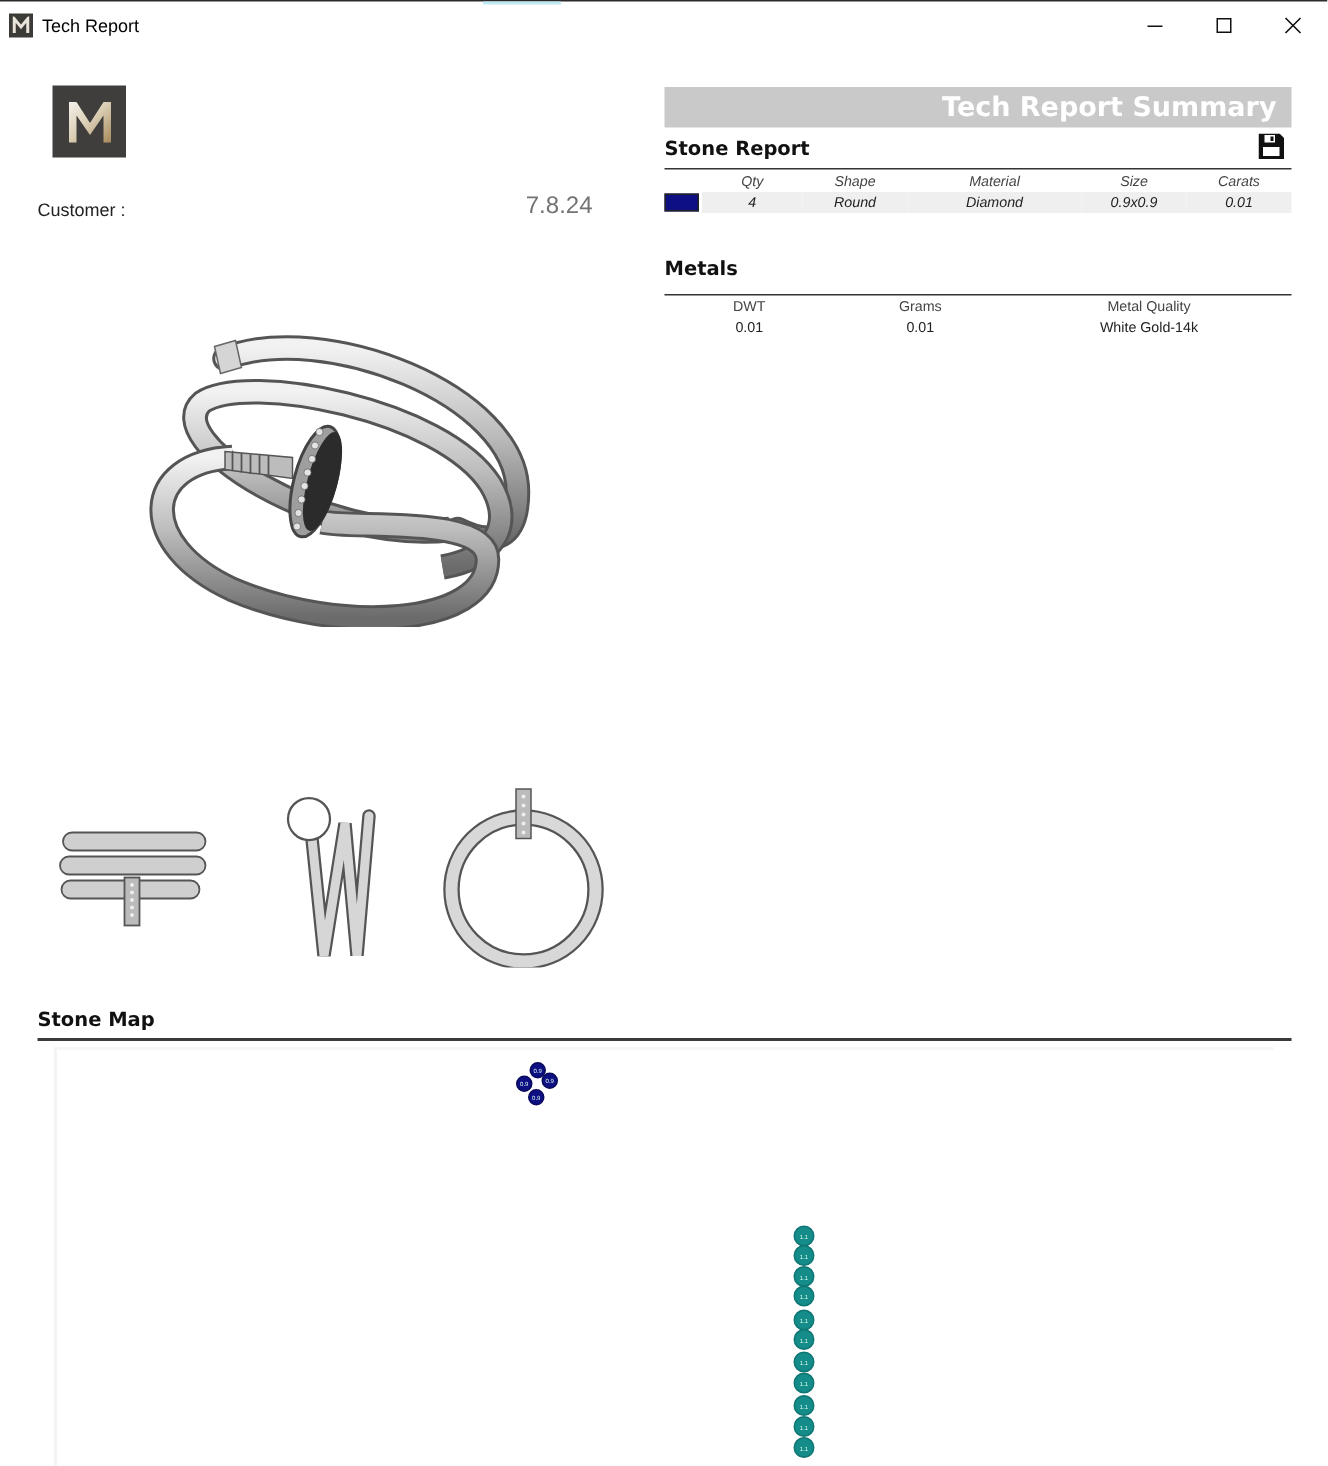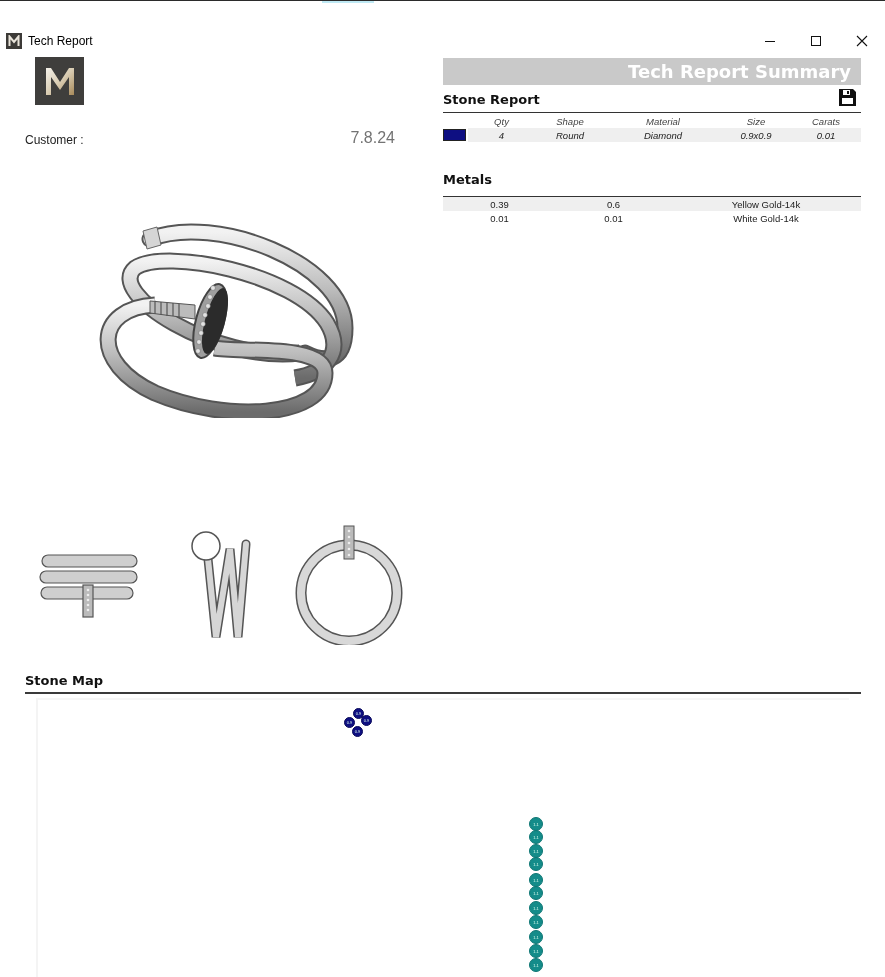--- a/index.html
+++ b/index.html
@@ -1,18 +1,18 @@
 <!DOCTYPE html>
 <html><head>
 <meta charset="utf-8">
 <style>
   * { box-sizing: border-box; margin: 0; padding: 0; }
   html, body { width: 885px; height: 977px; overflow: hidden; background: #ffffff; font-family: "DejaVu Sans", sans-serif; color: #111; }
   .window { position: relative; width: 885px; height: 977px; border-top: 1px solid #2b2b2b; background: #fff; }
-  .titlebar { position: absolute; left: 0; top: 1px; width: 885px; height: 30px; display: flex; align-items: center; margin-top: 24px; }
+  .titlebar { position: absolute; left: 0; top: 1px; width: 885px; height: 30px; display: flex; align-items: center; }
   .title-accent { position: absolute; left: 322px; top: 0; width: 52px; height: 2px; background: #bfe9f4; }
   .app-icon { width: 16px; height: 16px; background: #3c3a37; margin-left: 6px; display: flex; align-items: center; justify-content: center; }
   .app-icon svg { display: block; }
   .title-text { font-size: 12px; margin-left: 6px; color: #000; font-family: "Liberation Sans", sans-serif; }
   .win-controls { position: absolute; right: 0; top: 0; height: 30px; display: flex; }
   .win-btn { width: 46px; height: 30px; display: flex; align-items: center; justify-content: center; }
   .logo { position: absolute; left: 35px; top: 56px; width: 49px; height: 48px; background: #3f3e3c; display: flex; align-items: center; justify-content: center; }
   .customer-label { position: absolute; left: 25px; top: 132px; font-size: 12px; color: #222; font-family: "Liberation Sans", sans-serif; }
   .customer-value { position: absolute; left: 312px; top: 128px; width: 83px; text-align: right; font-size: 16px; color: #737373; font-family: "Liberation Sans", sans-serif; }
   .main-view { position: absolute; left: 95px; top: 212px; width: 265px; height: 205px; }
@@ -215,24 +215,24 @@
   <span class="section-title" style="left:443px;top:171px;">Metals</span>
   <div class="rule" style="left:443px;top:195px;width:418px;"></div>
 
   <table class="grid" style="left:443px;top:196px;width:418px;">
     <colgroup>
         <col style="width:113px">
         <col style="width:115px">
         <col style="width:190px">
       </colgroup>
     <tbody>
-    <tr class="alt">
-      <td>0.39</td>
-      <td>0.6</td>
-      <td>Yellow Gold-14k</td>
+        <tr>
+      <th>DWT</th>
+      <th>Grams</th>
+      <th>Metal Quality</th>
     </tr>
     <tr>
       <td>0.01</td>
       <td>0.01</td>
       <td>White Gold-14k</td>
     </tr>
   </tbody>
     </table>
 
   <span class="section-title" style="left:25px;top:672px;">Stone Map</span>

